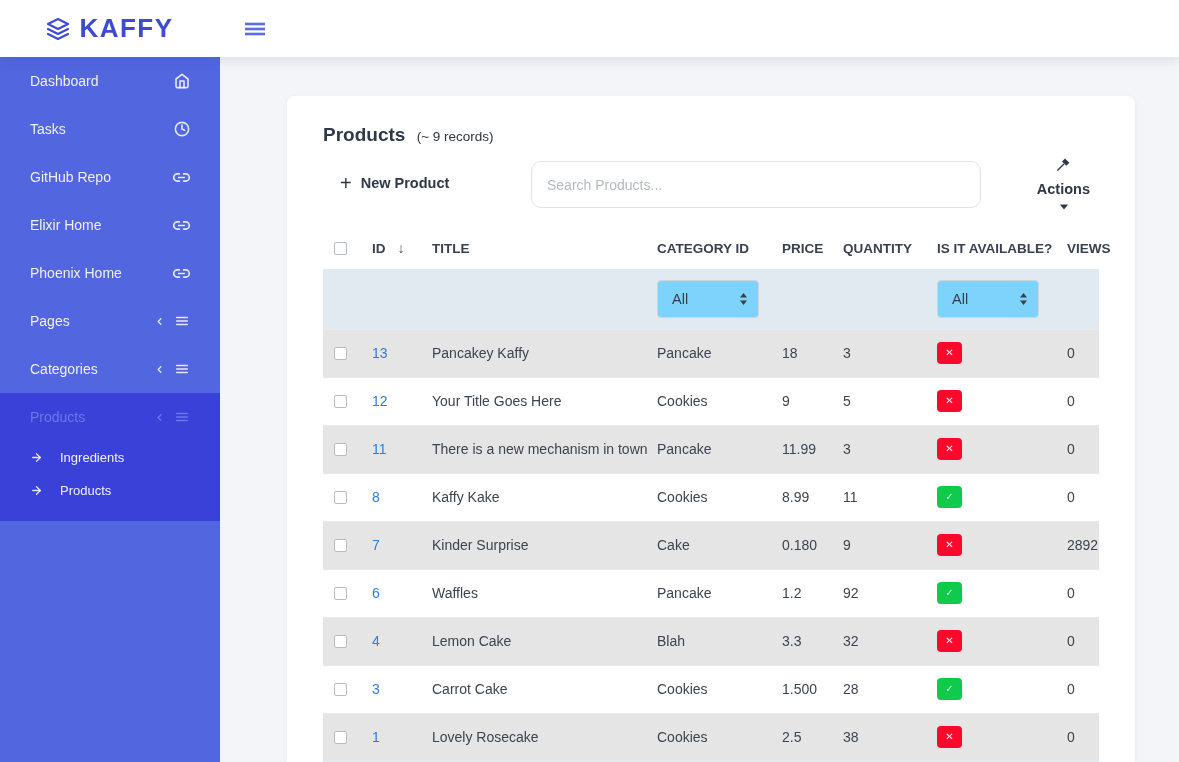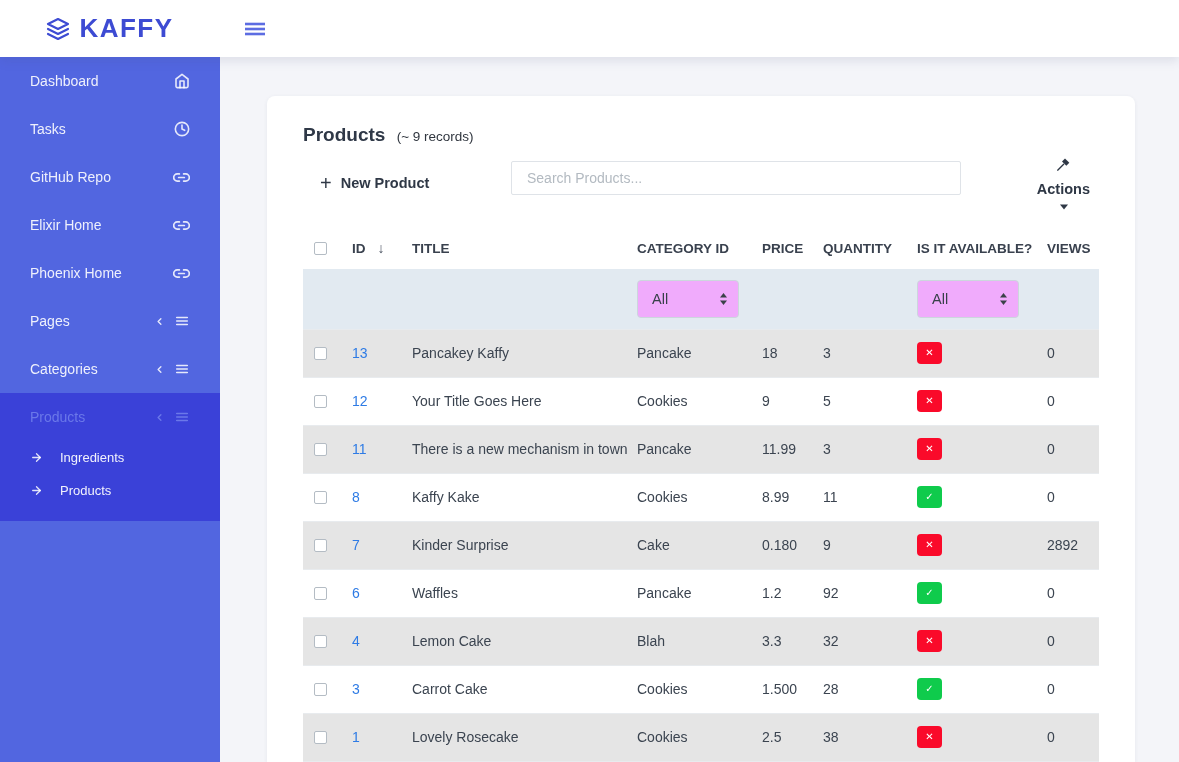--- a/index.html
+++ b/index.html
@@ -33,40 +33,40 @@
   .nav-item .icons { display: flex; align-items: center; gap: 9px; }
   .nav-section.active { background: #3a41d8; padding-bottom: 14px; }
   .nav-section.active > .nav-item { color: #6b78e9; }
   .nav-section.active > .nav-item svg { stroke: #6b78e9 !important; }
   .sub-item {
     height: 33px; display: flex; align-items: center; gap: 17px;
     padding: 0 30px; color: rgba(255,255,255,0.93); font-size: 13px; cursor: pointer;
   }
 
   
-  .main { position: absolute; top: 57px; left: 220px; right: 0; bottom: 0; }
+  .main { position: absolute; top: 57px; left: 220px; right: 0; bottom: 0; padding-left: 20px; }
   .card {
     margin: 39px 44px 0 47px; height: calc(100% - 39px);
     background: #ffffff; border-radius: 8px 8px 0 0;
     box-shadow: 0 1px 4px rgba(40,50,90,0.07);
     padding: 28px 36px 0 36px;
   }
   .card-title { font-size: 19px; font-weight: bold; color: #2f3847; }
   .card-title .records { font-size: 13.5px; font-weight: normal; color: #30363f; margin-left: 6px; }
 
   .toolbar { position: relative; height: 44px; margin-top: 15px; }
   .new-product {
     position: absolute; left: 17px; top: 50%; transform: translateY(-50%);
     display: flex; align-items: center; gap: 9px;
     font-weight: bold; font-size: 14.5px; color: #2f3846; cursor: pointer;
   }
   .new-product .plus { font-size: 20px; font-weight: normal; line-height: 1; }
   .search-input {
-    position: absolute; left: 208px; top: 0; width: 450px; height: 34px;
-    border: 1px solid #dfe3e8; border-radius: 2px; padding: 0 15px;
+    position: absolute; left: 208px; top: 0; width: 450px; height: 47px;
+    border: 1px solid #dfe3e8; border-radius: 10px; padding: 0 15px;
     font-size: 14px; color: #495057; font-family: "Liberation Sans", sans-serif;
     outline: none;
   }
   .search-input::placeholder { color: #b3bac1; }
   .actions {
     position: absolute; right: 9px; top: 50%; transform: translateY(-50%);
     display: flex; align-items: center; gap: 8px;
     font-weight: bold; font-size: 14.5px; color: #2f3846; cursor: pointer; flex-direction: column;
   }
   .caret {
@@ -77,21 +77,21 @@
 
   
   table { width: 100%; border-collapse: collapse; table-layout: fixed; margin-top: 21px; }
   th {
     text-align: left; font-size: 13.5px; font-weight: bold; color: #39414e;
     padding: 14px 6px 13px 6px; white-space: nowrap;
   }
   th .sort { font-weight: normal; margin-left: 12px; font-size: 14px; color: #4a5260; }
   .filter-row td { background: #e2eaf1; height: 60px; padding: 0 6px; }
   .select {
-    width: 102px; height: 38px; background: #f0abfc; border: 1px solid #ccd6dd; border-radius: 4px;
+    width: 102px; height: 38px; background: #7dd3fc; border: 1px solid #ccd6dd; border-radius: 4px;
     display: flex; align-items: center; justify-content: space-between;
     padding: 0 10px 0 14px; font-size: 14.5px; color: #374049; cursor: pointer;
   }
   tbody td {
     height: 48px; padding: 0 6px; font-size: 14px; color: #3b4450;
     border-top: 1px solid #e8ebee; white-space: nowrap; overflow: hidden;
   }
   tbody tr:last-child td { border-bottom: 1px solid #e8ebee; }
   tbody tr.striped { background: #e5e5e5; }
   .checkbox {

